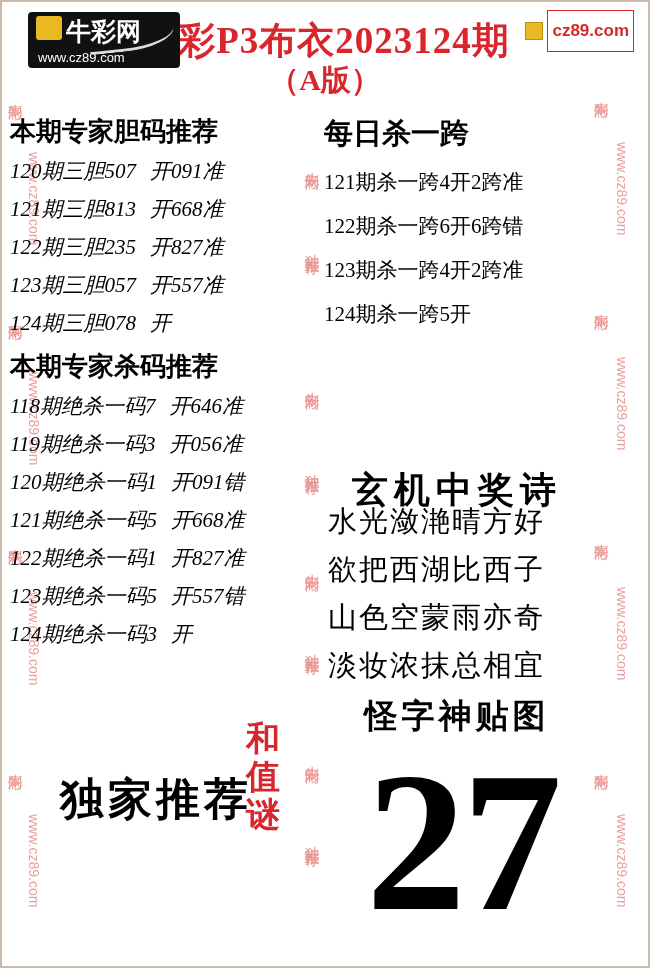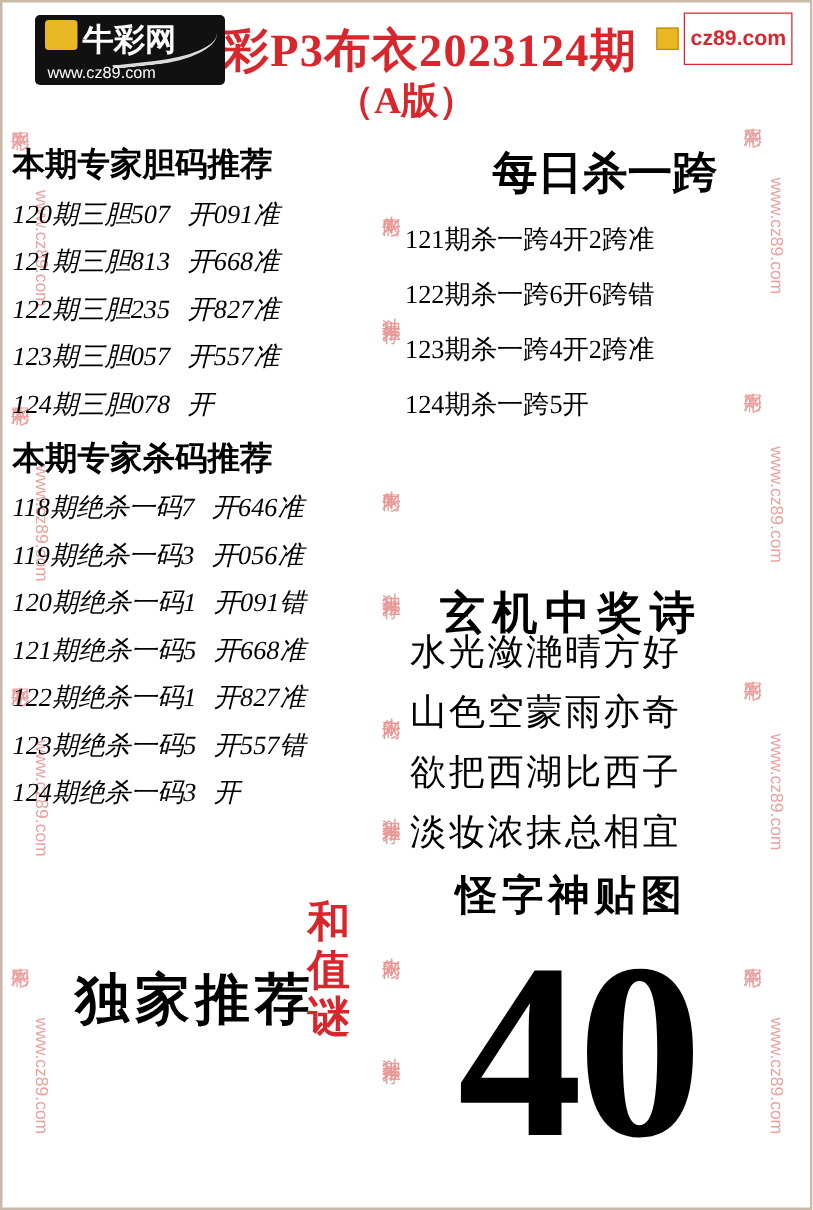--- a/index.html
+++ b/index.html
@@ -178,23 +178,23 @@
     font-size: 21px;
     color: #000;
     margin-bottom: 10px;
     white-space: nowrap;
     font-family: "Liberation Serif", serif;
     font-style: italic;
   }
   .row .gap { display: inline-block; width: 14px; }
 
   .right-head {
-    font-size: 36px;
-    font-weight: bold;
-    text-align: right;
+    font-size: 29px;
+    font-weight: bold;
+    text-align: left;
     margin-bottom: 14px;
     font-family: Liberation Mono, monospace;
   }
   .right-row {
     font-size: 21px;
     margin-bottom: 16px;
     white-space: nowrap;
     text-align: left;
     font-family: "Liberation Serif", serif;
   }
@@ -398,23 +398,23 @@
       <span>123期杀一跨4</span><span class="gap"></span><span>开2跨准</span>
     </div>
     <div class="right-row">
       <span>124期杀一跨5</span><span class="gap"></span><span>开</span>
     </div>
   </div>
 
   <div class="poem-title">玄机中奖诗</div>
   <div class="poem">
     <div class="line">水光潋滟晴方好</div>
+    <div class="line">欲把西湖比西子</div>
     <div class="line">山色空蒙雨亦奇</div>
-    <div class="line">欲把西湖比西子</div>
     <div class="line">淡妆浓抹总相宜</div>
   </div>
   <div class="poem-foot">怪字神贴图</div>
 
   <div class="bottom-phrase">独家推荐</div>
   <div class="hezhi">和值谜</div>
-  <div class="bignum">40</div>
+  <div class="bignum">27</div>
 
 </div>
 
 </body></html>

